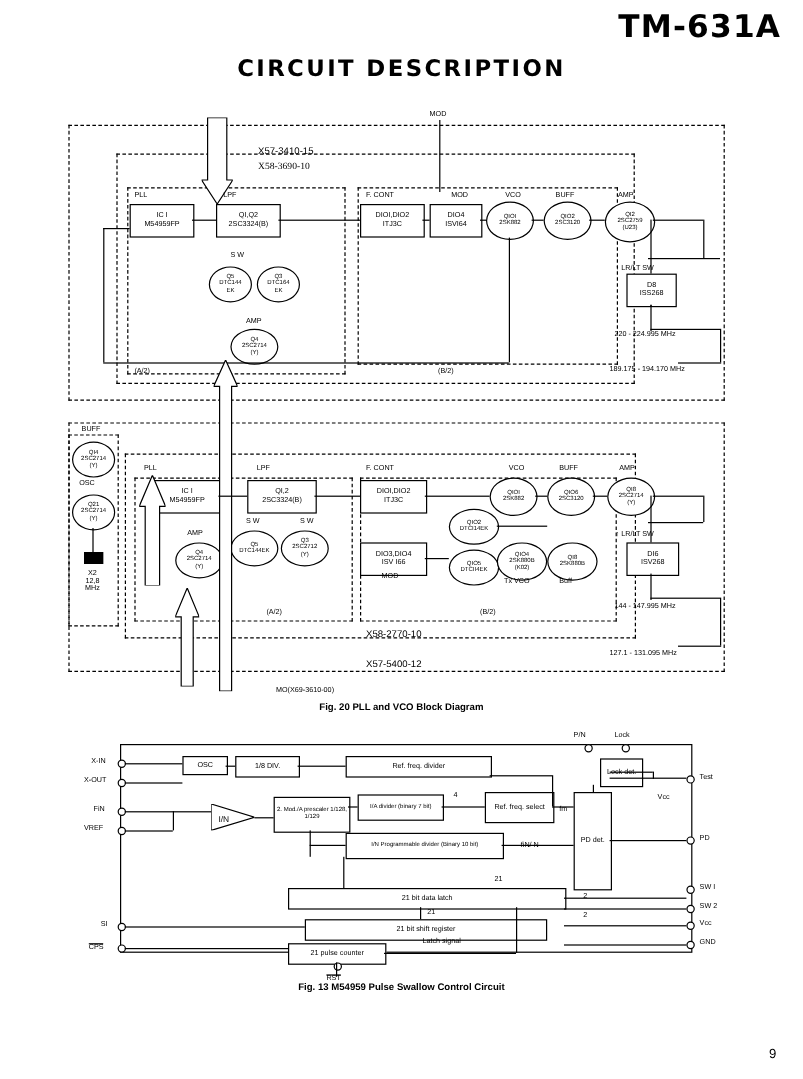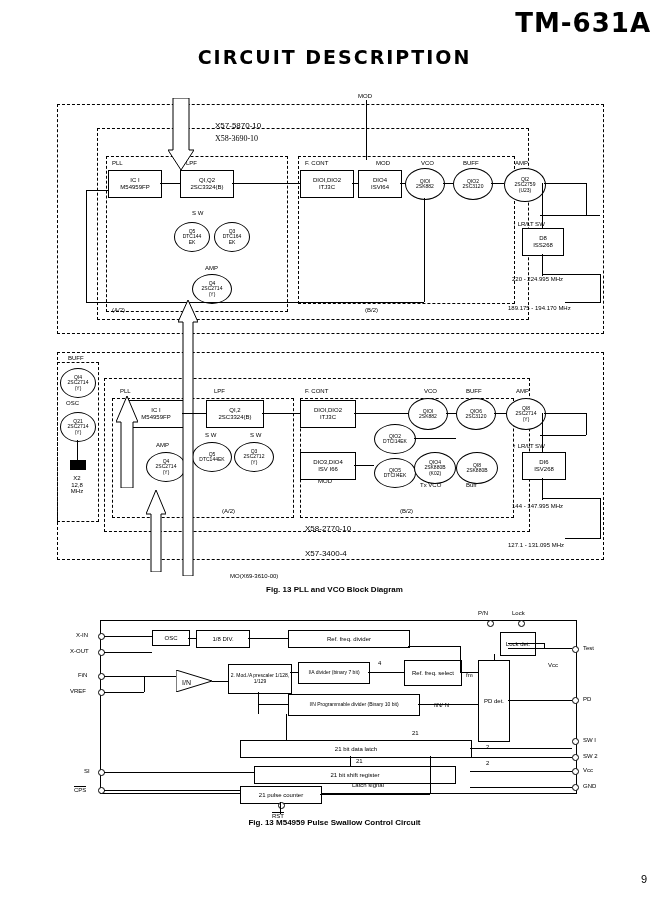--- a/index.html
+++ b/index.html
@@ -29,21 +29,21 @@
 <div>
 
   <div class="dash" style="left:57px;top:104px;width:545px;height:228px;"></div>
   <div class="dash" style="left:97px;top:128px;width:430px;height:190px;"></div>
   <div class="dash" style="left:106px;top:156px;width:180px;height:154px;"></div>
   <div class="dash" style="left:298px;top:156px;width:215px;height:146px;"></div>
 
   <div class="lbl" style="left:358px;top:93px;">MOD</div>
   <div class="vl" style="left:366px;top:100px;height:60px;"></div>
 
-  <div class="lbl" style="left:215px;top:121px;font-size:8px;">X57-5870-10</div>
+  <div class="lbl" style="left:215px;top:121px;font-size:8px;">X57-3410-15</div>
   <div class="lbl" style="left:215px;top:134px;font-size:8px;font-family:Liberation Serif, serif;">X58-3690-10</div>
 
   <svg class="arrw" style="left:168px;top:98px;" width="26" height="72">
     <polygon points="5,0 21,0 21,52 26,52 13,72 0,52 5,52" fill="#fff" stroke="#000" stroke-width="1"></polygon>
   </svg>
 
   <div class="lbl" style="left:112px;top:160px;">PLL</div>
   <div class="lbl" style="left:186px;top:160px;">LPF</div>
   <div class="lbl" style="left:305px;top:160px;">F. CONT</div>
   <div class="lbl" style="left:376px;top:160px;">MOD</div>
@@ -234,21 +234,21 @@
     <span>Q4</span>
     <span class="tiny">2SC2714</span>
     <span class="tiny">(Y)</span>
   </div>
 
   <div class="lbl" style="left:513px;top:443px;">↑ <span>LR/LT SW</span></div>
   <div class="lbl" style="left:222px;top:508px;">(A/2)</div>
   <div class="lbl" style="left:400px;top:508px;">(B/2)</div>
 
   <div class="lbl" style="left:305px;top:524px;font-size:8px;">X58-2770-10</div>
-  <div class="lbl" style="left:305px;top:549px;font-size:8px;">X57-3400-4</div>
+  <div class="lbl" style="left:305px;top:549px;font-size:8px;">X57-5400-12</div>
   <div class="lbl" style="left:230px;top:573px;">MO(X69-3610-00)</div>
 
   <svg class="arrw" style="left:116px;top:396px;" width="22" height="92">
     <polygon points="5,92 5,26 0,26 11,0 22,26 17,26 17,92" fill="#fff" stroke="#000" stroke-width="1"></polygon>
   </svg>
   <svg class="arrw" style="left:146px;top:490px;" width="20" height="82">
     <polygon points="5,82 5,24 0,24 10,0 20,24 15,24 15,82" fill="#fff" stroke="#000" stroke-width="1"></polygon>
   </svg>
   <svg class="arrw" style="left:178px;top:300px;" width="20" height="276">
     <polygon points="5,276 5,22 0,22 10,0 20,22 15,22 15,276" fill="#fff" stroke="#000" stroke-width="1"></polygon>
@@ -265,21 +265,21 @@
   <div class="vl" style="left:542px;top:413px;height:39px;"></div>
   <div class="lbl" style="left:512px;top:503px;">144 - 147.995 MHz</div>
   <div class="vl" style="left:542px;top:478px;height:22px;"></div>
   <div class="hl" style="left:542px;top:498px;width:58px;"></div>
   <div class="vl" style="left:600px;top:498px;height:40px;"></div>
   <div class="hl" style="left:565px;top:538px;width:36px;"></div>
   <div class="lbl" style="left:508px;top:542px;">127.1 - 131.095 MHz</div>
   <div class="hl" style="left:354px;top:465px;width:20px;"></div>
   <div class="hl" style="left:414px;top:438px;width:42px;"></div>
 
-  <div class="cap" style="top:585px;">Fig. 13  PLL and VCO Block Diagram</div>
+  <div class="cap" style="top:585px;">Fig. 20  PLL and VCO Block Diagram</div>
 </div>
 
 <div>
   <div class="solid" style="left:100px;top:620px;width:475px;height:172px;"></div>
 
   <div class="lbl" style="left:76px;top:632px;">X-IN</div>
   <div class="node" style="left:98px;top:633px;"></div>
   <div class="lbl" style="left:70px;top:648px;">X-OUT</div>
   <div class="node" style="left:98px;top:649px;"></div>
   <div class="lbl" style="left:78px;top:672px;">FiN</div>

